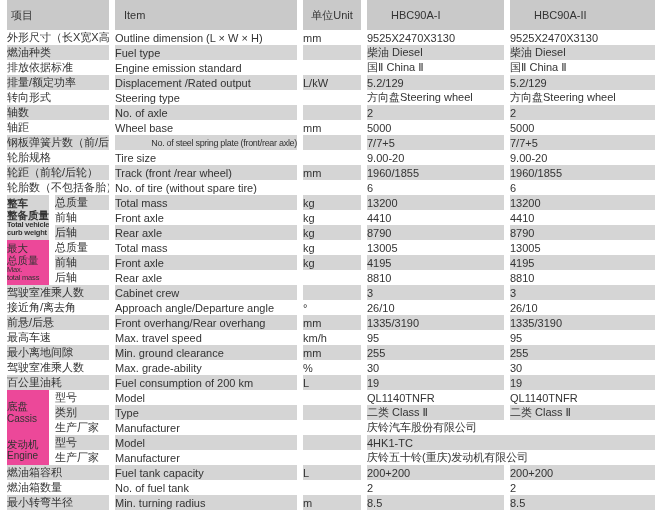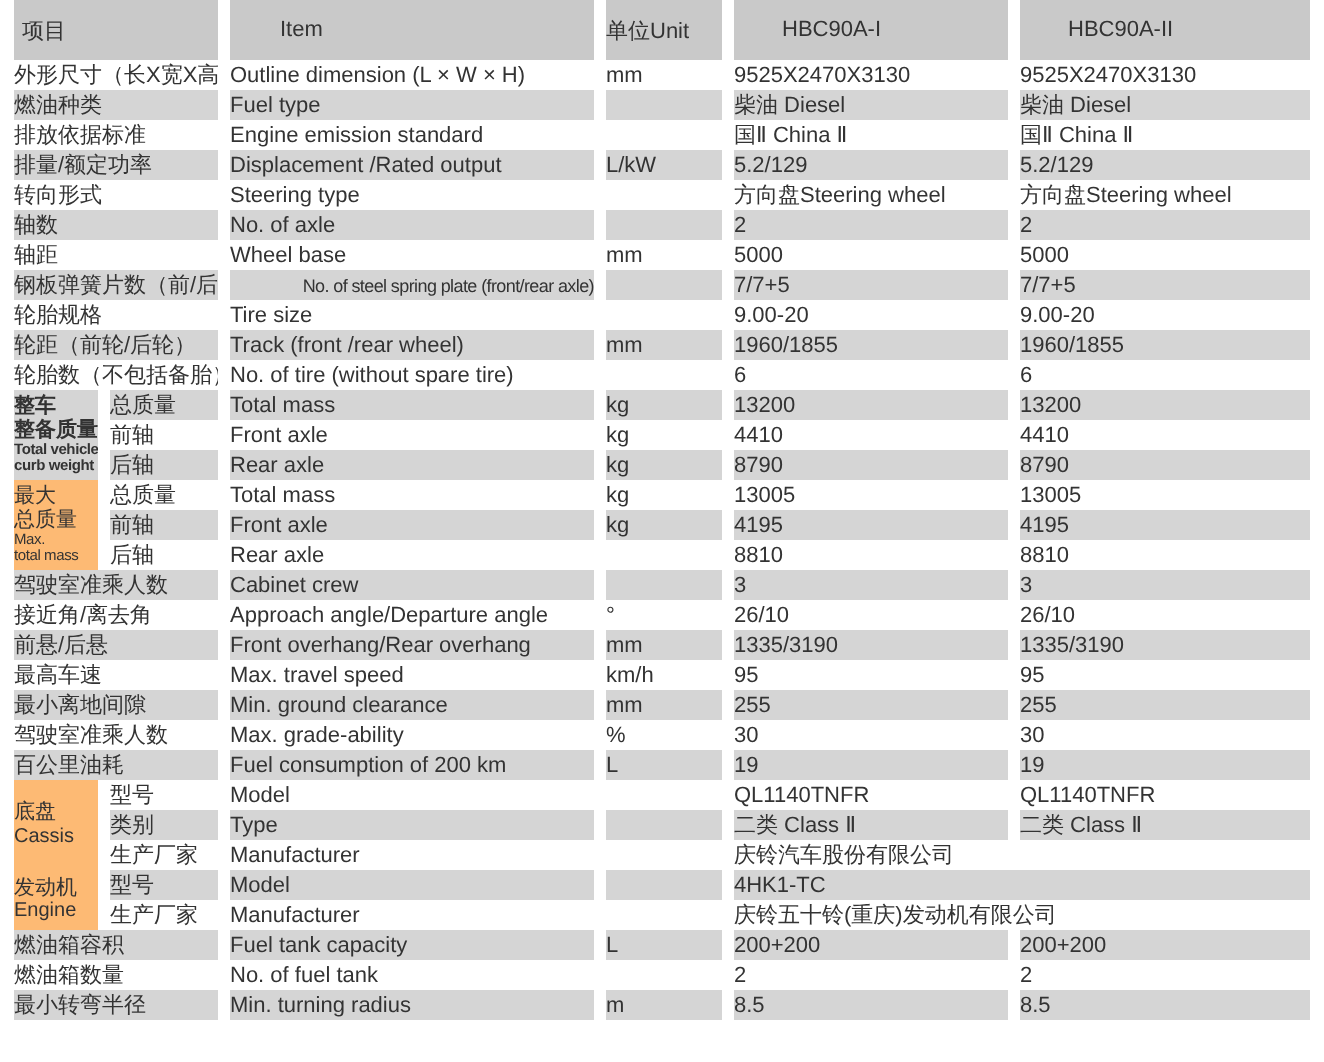--- a/index.html
+++ b/index.html
@@ -25,39 +25,39 @@
   }
   .spec-table th,.spec-table td{
     box-sizing:border-box;padding:0;margin:0;
     font-size:11px;font-weight:normal;color:var(--ink);
     text-align:left;vertical-align:middle;
     white-space:nowrap;overflow:hidden;
   }
   .spec-table thead tr{height:30px;background:var(--header-shade);}
   .spec-table tbody tr{height:14.66px;}
   .spec-table tbody tr.gray td{background:var(--row-shade);}
-  .spec-table tbody tr td.white-cell{background:#fdba74;}
+  .spec-table tbody tr td.white-cell{background:#ec4899;}
   .spec-table tbody tr td.gray-cell{background:var(--row-shade);font-weight:bold;}
   .sep{border-right:6px solid #ffffff;}
   .zh-cell,.sub-cell{padding-left:4px;}
   .en-cell{padding-left:9px;}
   .en-cell.small{font-size:9px;letter-spacing:-0.3px;text-align:right;}
   .unit-cell{text-align:center;}
   .v-cell{padding-left:8px;}
   .merged-cell{text-align:center;}
   .group-cell{
     text-align:center;vertical-align:middle;line-height:normal;
     white-space:normal;overflow:hidden;
   }
   .group-cell .g-zh{font-size:10.5px;line-height:11.5px;}
   .group-cell .g-en{font-size:10px;line-height:11px;}
   .group-cell .g-en-small{font-size:7.5px;line-height:8px;letter-spacing:-0.2px;}
   th.h-zh{padding-left:4px;}
-  th.h-en{padding-left:25px;}
-  th.h-unit{}
+  th.h-en{padding-left:9px;}
+  th.h-unit{text-align:center;}
   th.h-v{padding-left:24px;}
 </style>
 </head>
 <body>
 
 <div class="page">
 
   <table class="spec-table">
     <colgroup>
       <col style="width:48px">

